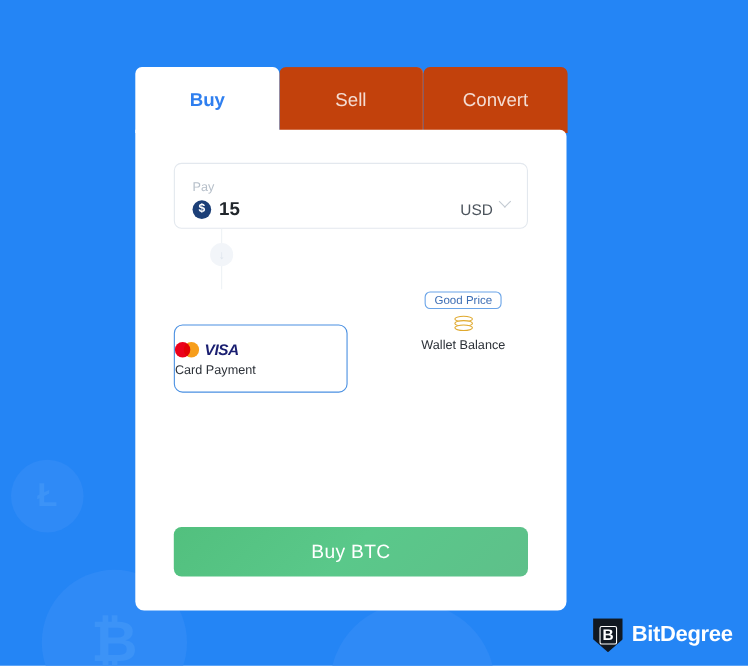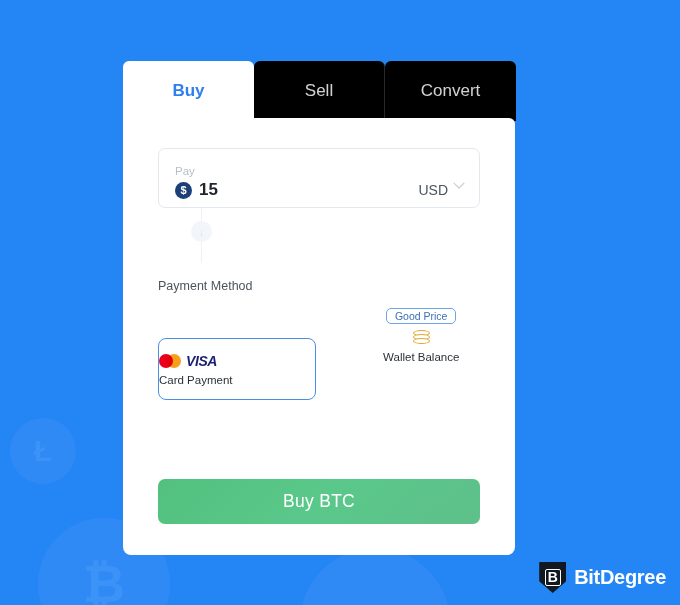--- a/index.html
+++ b/index.html
@@ -36,21 +36,21 @@
   }
   .tab {
     width: 131px; height: 60px;
     border-radius: 6px 6px 0 0;
     display: flex; align-items: center; justify-content: center;
     font-size: 17px;
     cursor: pointer;
     user-select: none;
   }
   .tab.inactive {
-    background: #000000;
+    background: #c2410c;
     color: rgba(255,255,255,0.82);
     border-right: 1px solid rgba(255,255,255,0.16);
   }
   .tab.inactive:last-child { border-right: none; }
   .tab.active {
     background: #ffffff;
     color: #2f7fef;
     font-weight: bold;
   }
 
@@ -265,21 +265,20 @@
         </span>
       </div>
     </div>
 
     <div class="swap-wrap">
       <div class="swap-line"></div>
       <div class="swap-btn">↓</div>
     </div>
 
 
-    <div class="pm-title">Payment Method</div>
     <div class="pm-row">
 
       <div class="pm-card">
         <div class="pm-logos">
           <span class="mc">
             <span class="mc-r"></span>
               <span class="mc-y"></span>
           </span>
           <span class="visa">VISA</span>
         </div>

